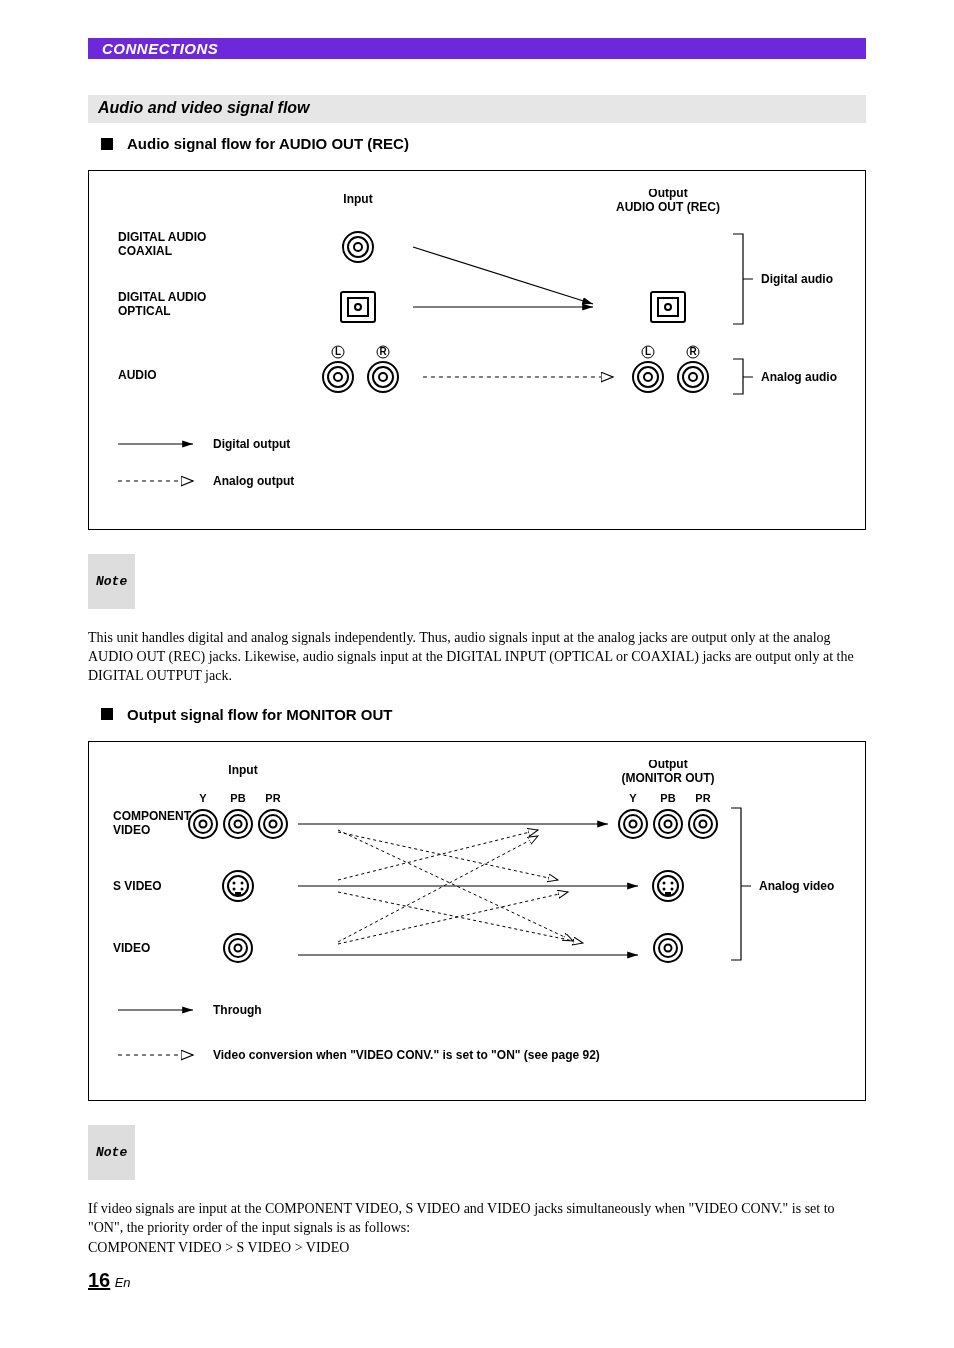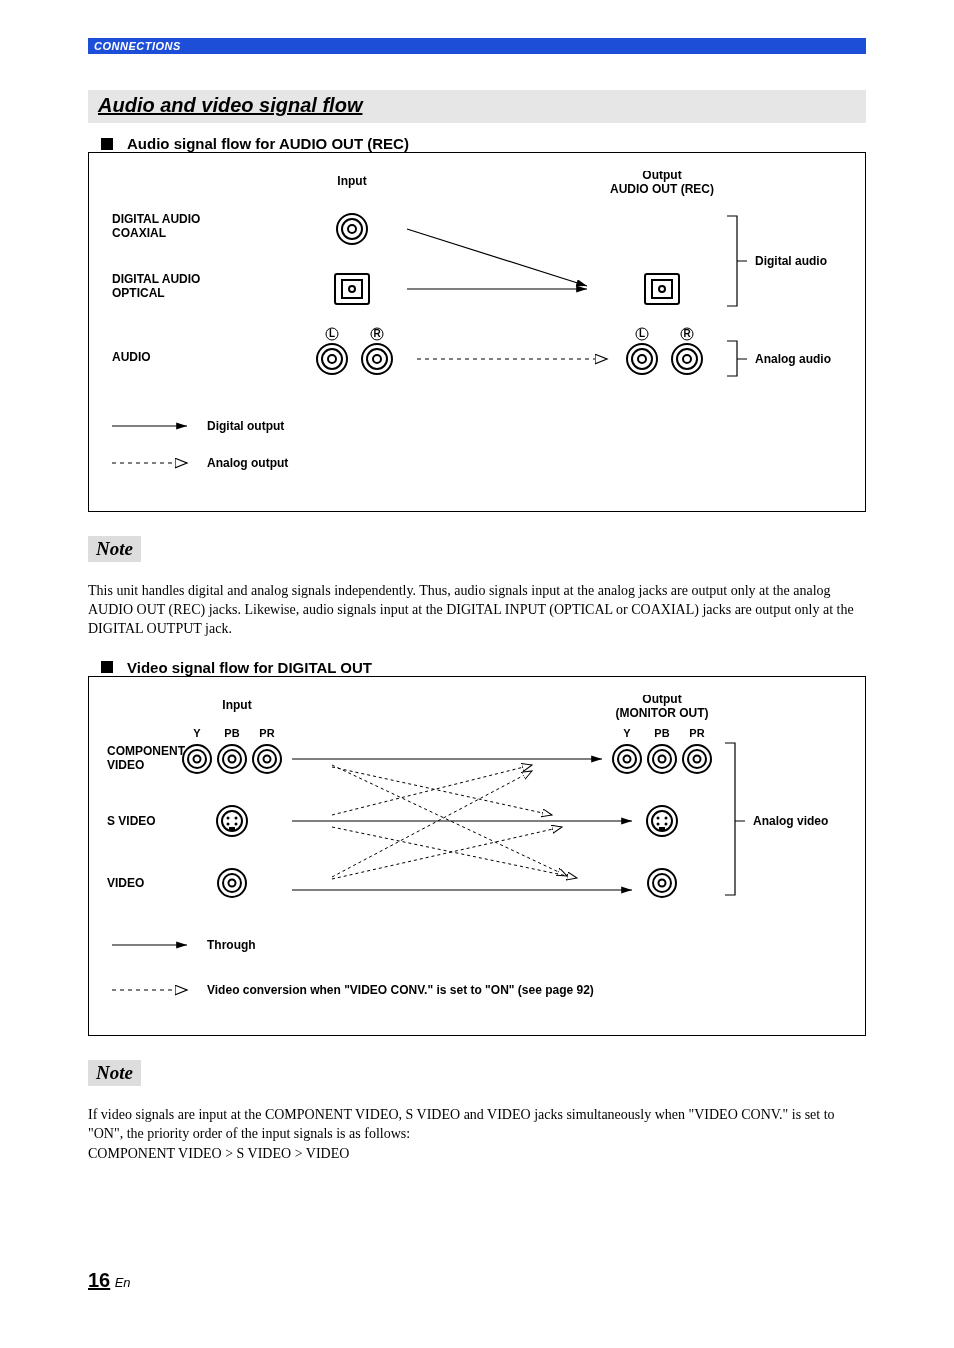--- a/index.html
+++ b/index.html
@@ -6,70 +6,70 @@
   body {
     width: 954px;
     height: 1348px;
     background: #fff;
     font-family: "Times New Roman", Times, serif;
     color: #000;
     position: relative;
     padding: 38px 88px 0 88px;
   }
   .header-bar {
-    background: #1d4ed8;
+    background: #6d28d9;
     color: #fff;
     font-family: Arial, Helvetica, sans-serif;
     font-weight: bold;
     font-style: italic;
-    font-size: 11px;
-    padding: 2px 6px;
+    font-size: 15px;
+    padding: 2px 14px;
     letter-spacing: 0.5px;
   }
   .section-title-bar {
     margin-top: 36px;
     background: #e6e6e6;
     padding: 4px 10px 6px 10px;
   }
   .section-title-bar h1 {
     font-family: Arial, Helvetica, sans-serif;
     font-weight: bold;
     font-style: italic;
-    font-size: 20px;
-    text-decoration: underline;
+    font-size: 16px;
   }
   .subhead {
     margin-top: 12px;
     font-family: Arial, Helvetica, sans-serif;
     font-weight: bold;
     font-size: 15px;
     display: flex;
     align-items: center;
     gap: 14px;
     padding-left: 13px;
   }
   .bullet-square {
     width: 12px; height: 12px; background: #000; display: inline-block;
   }
   .diagram-box {
+    margin-top: 18px;
     border: 1px solid #000;
-    padding: 18px 22px 18px 18px;
+    padding: 18px 22px 18px 24px;
     font-family: Arial, Helvetica, sans-serif;
     font-size: 12px;
     font-weight: bold;
     position: relative;
   }
   .note-label {
     background: #ddd;
     display: inline-block;
-    padding: 2px 8px;
-    font-family: Liberation Serif, serif;
+    padding: 20px 8px;
+    font-family: Liberation Mono, monospace;
     font-weight: bold;
     font-style: italic;
-    font-size: 19px;
+    font-size: 13px;
     margin-top: 24px;
   }
   .note-body {
     font-family: "Times New Roman", Times, serif;
     font-size: 14px;
     margin-top: 20px;
     line-height: 1.35;
   }
   .page-footer {
     position: absolute;
@@ -167,21 +167,21 @@
   </svg>
 </div>
 
 
 <div class="note-label">Note</div>
 <p class="note-body">This unit handles digital and analog signals independently. Thus, audio signals input at the analog jacks are output only at the analog AUDIO OUT (REC) jacks. Likewise, audio signals input at the DIGITAL INPUT (OPTICAL or COAXIAL) jacks are output only at the DIGITAL OUTPUT jack.</p>
 
 
 <div class="subhead" style="margin-top:20px;">
   <span class="bullet-square"></span>
-  <span>Video signal flow for DIGITAL OUT</span>
+  <span>Output signal flow for MONITOR OUT</span>
 </div>
 
 
 <div class="diagram-box" style="height:360px;">
   <svg width="730" height="320">
     <defs>
       <g id="rca2">
         <circle r="14" fill="none" stroke="#000" stroke-width="2"></circle>
         <circle r="9" fill="none" stroke="#000" stroke-width="2"></circle>
         <circle r="3.5" fill="none" stroke="#000" stroke-width="2"></circle>

